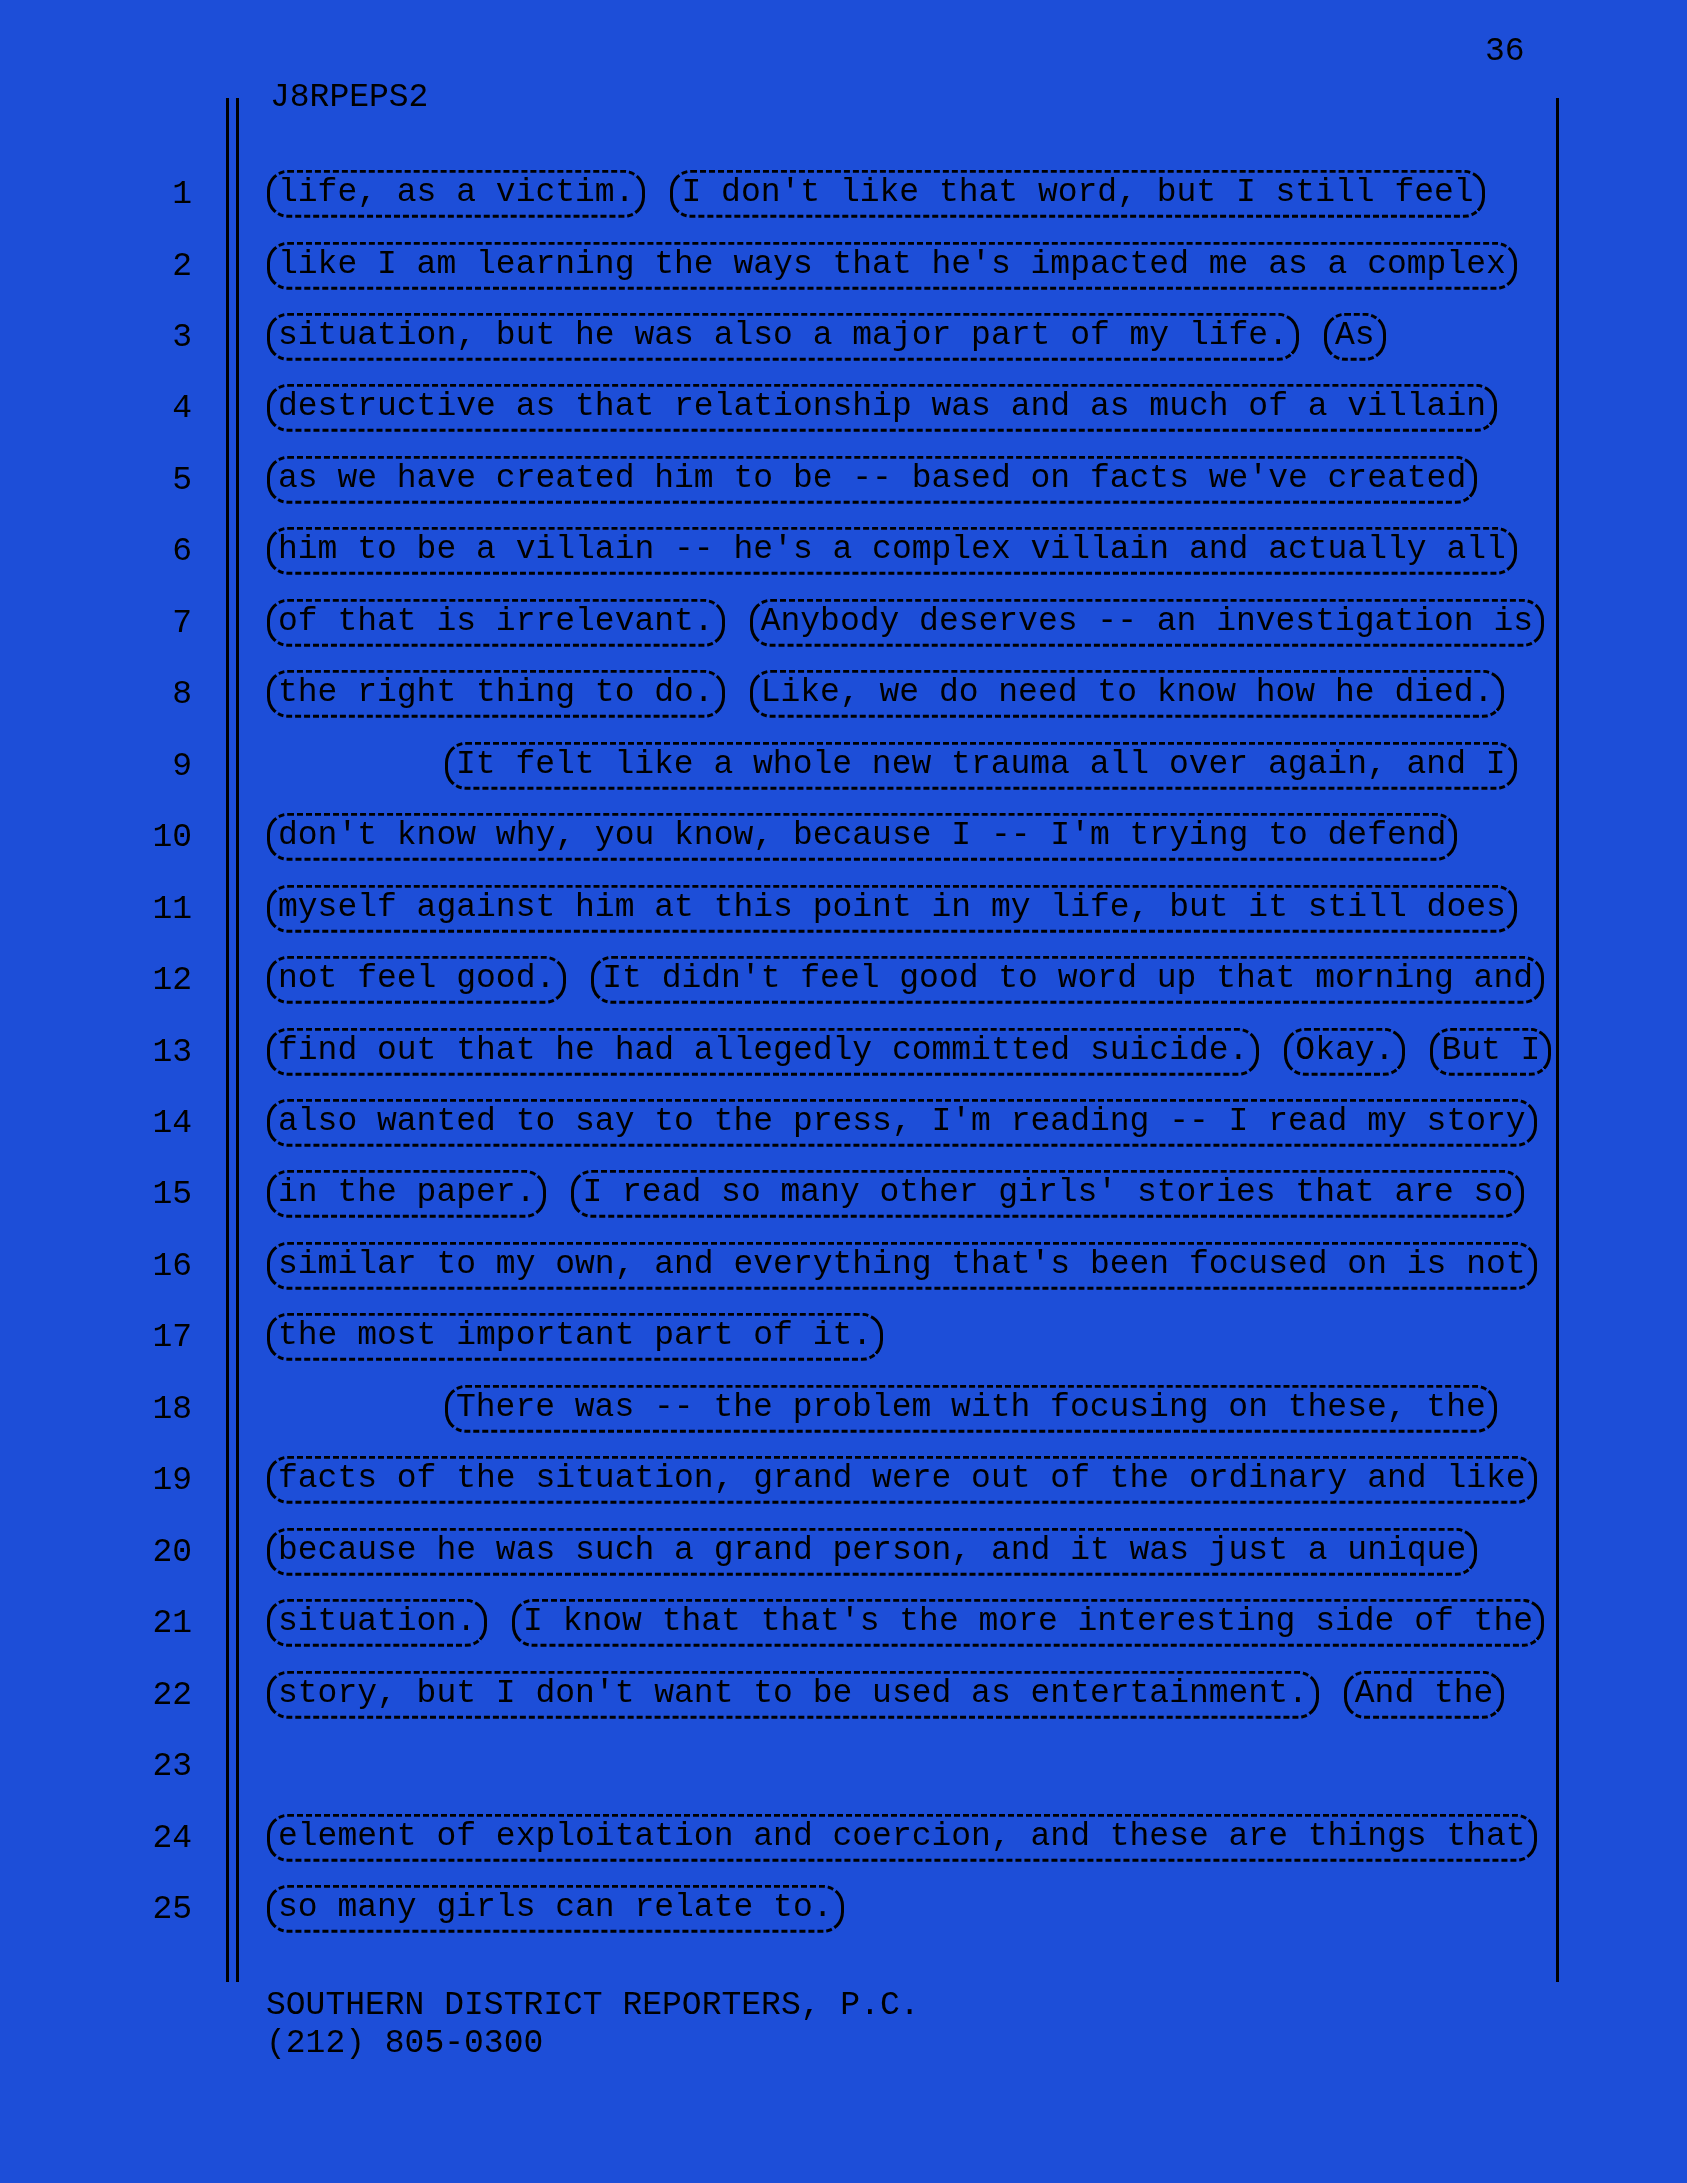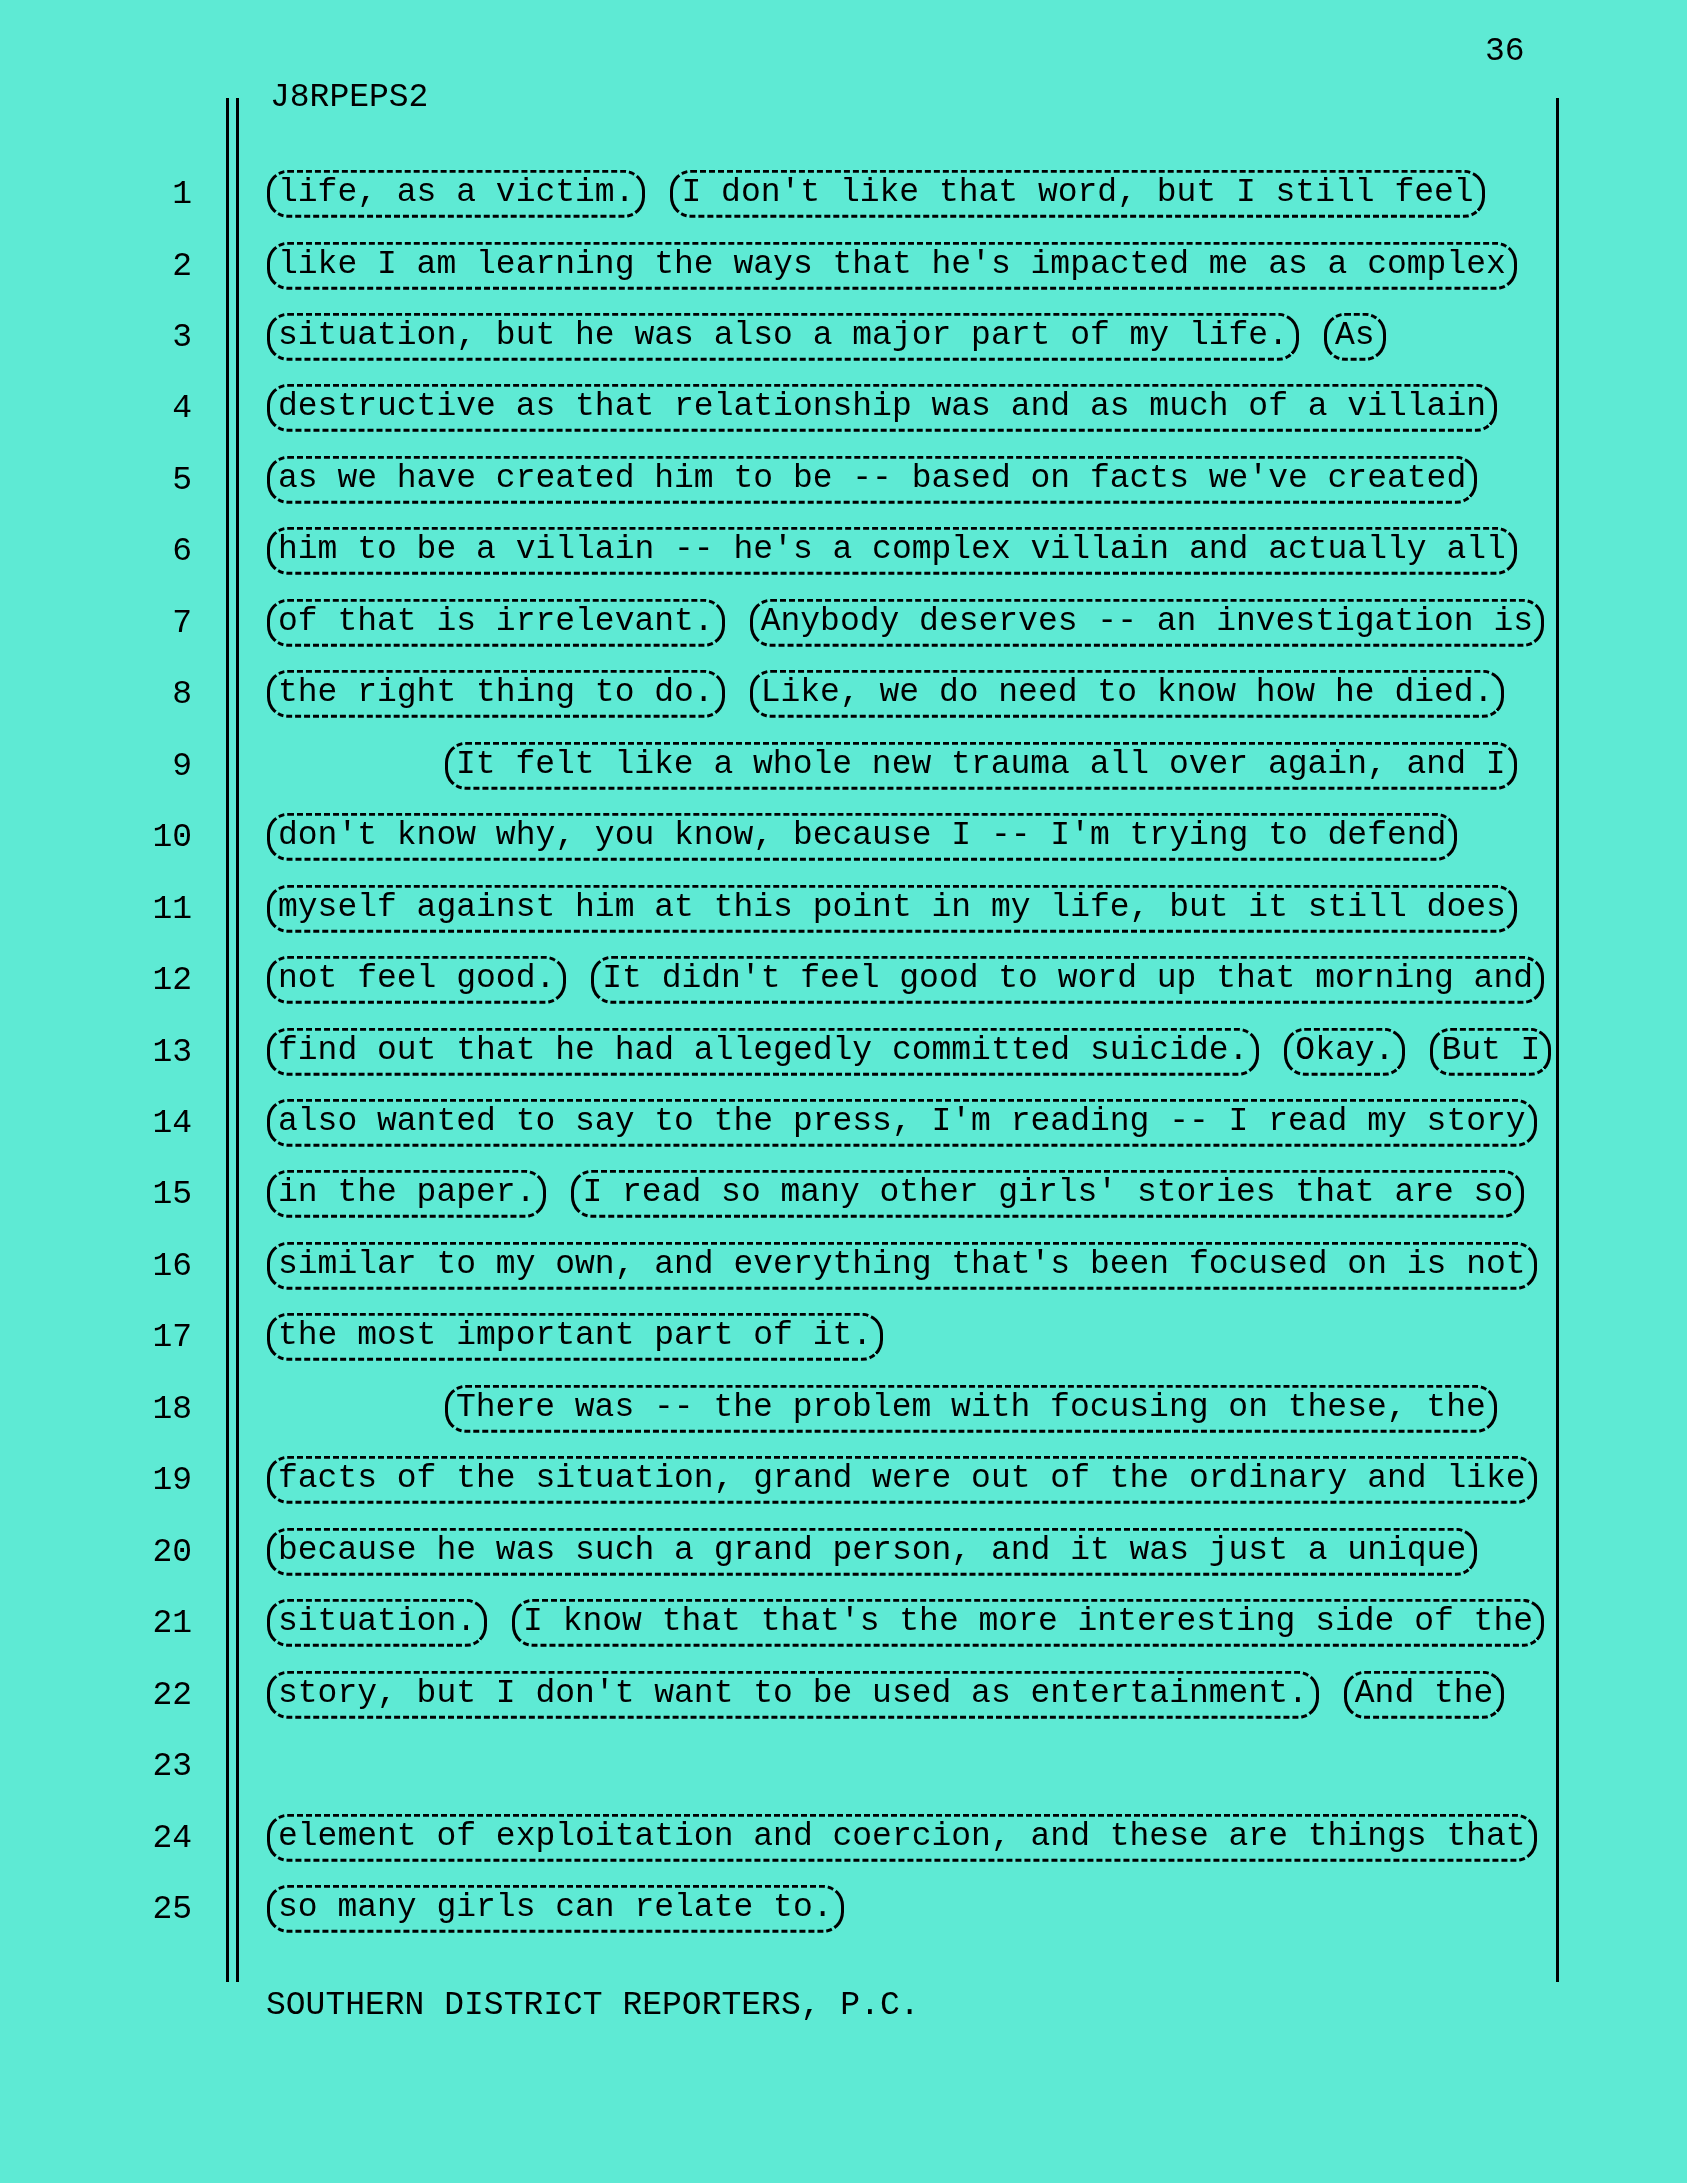--- a/index.html
+++ b/index.html
@@ -1,20 +1,20 @@
 <!DOCTYPE html>
 <html style="font-size:10.6px"><head>
 <meta charset="utf-8">
 <style>
   html, body { margin: 0; padding: 0; background: #e8e8e8; }
   .page {
     position: relative;
     width: 1687px;
     height: 2183px;
-    background: #5eead4;
+    background: #1d4ed8;
     color: #000000;
     font-family: "Liberation Mono", "DejaVu Sans Mono", monospace;
     font-size: 33px;
     overflow: hidden;
   }
   .page-number {
     position: absolute;
     top: 32px;
     left: 1485px;
     line-height: 40px;
@@ -185,15 +185,16 @@
     <div class="text"><span class="seg">element of exploitation and coercion, and these are things that</span></div>
   </div>
       <div class="row" style="top: 1873px;">
     <div class="num">25</div>
     <div class="text"><span class="seg">so many girls can relate to.</span></div>
   </div>
     </div>
 
   <div class="footer">
     <div>SOUTHERN DISTRICT REPORTERS, P.C.</div>
+    <div>(212) 805-0300</div>
   </div>
 </div>
 
 
 </body></html>

